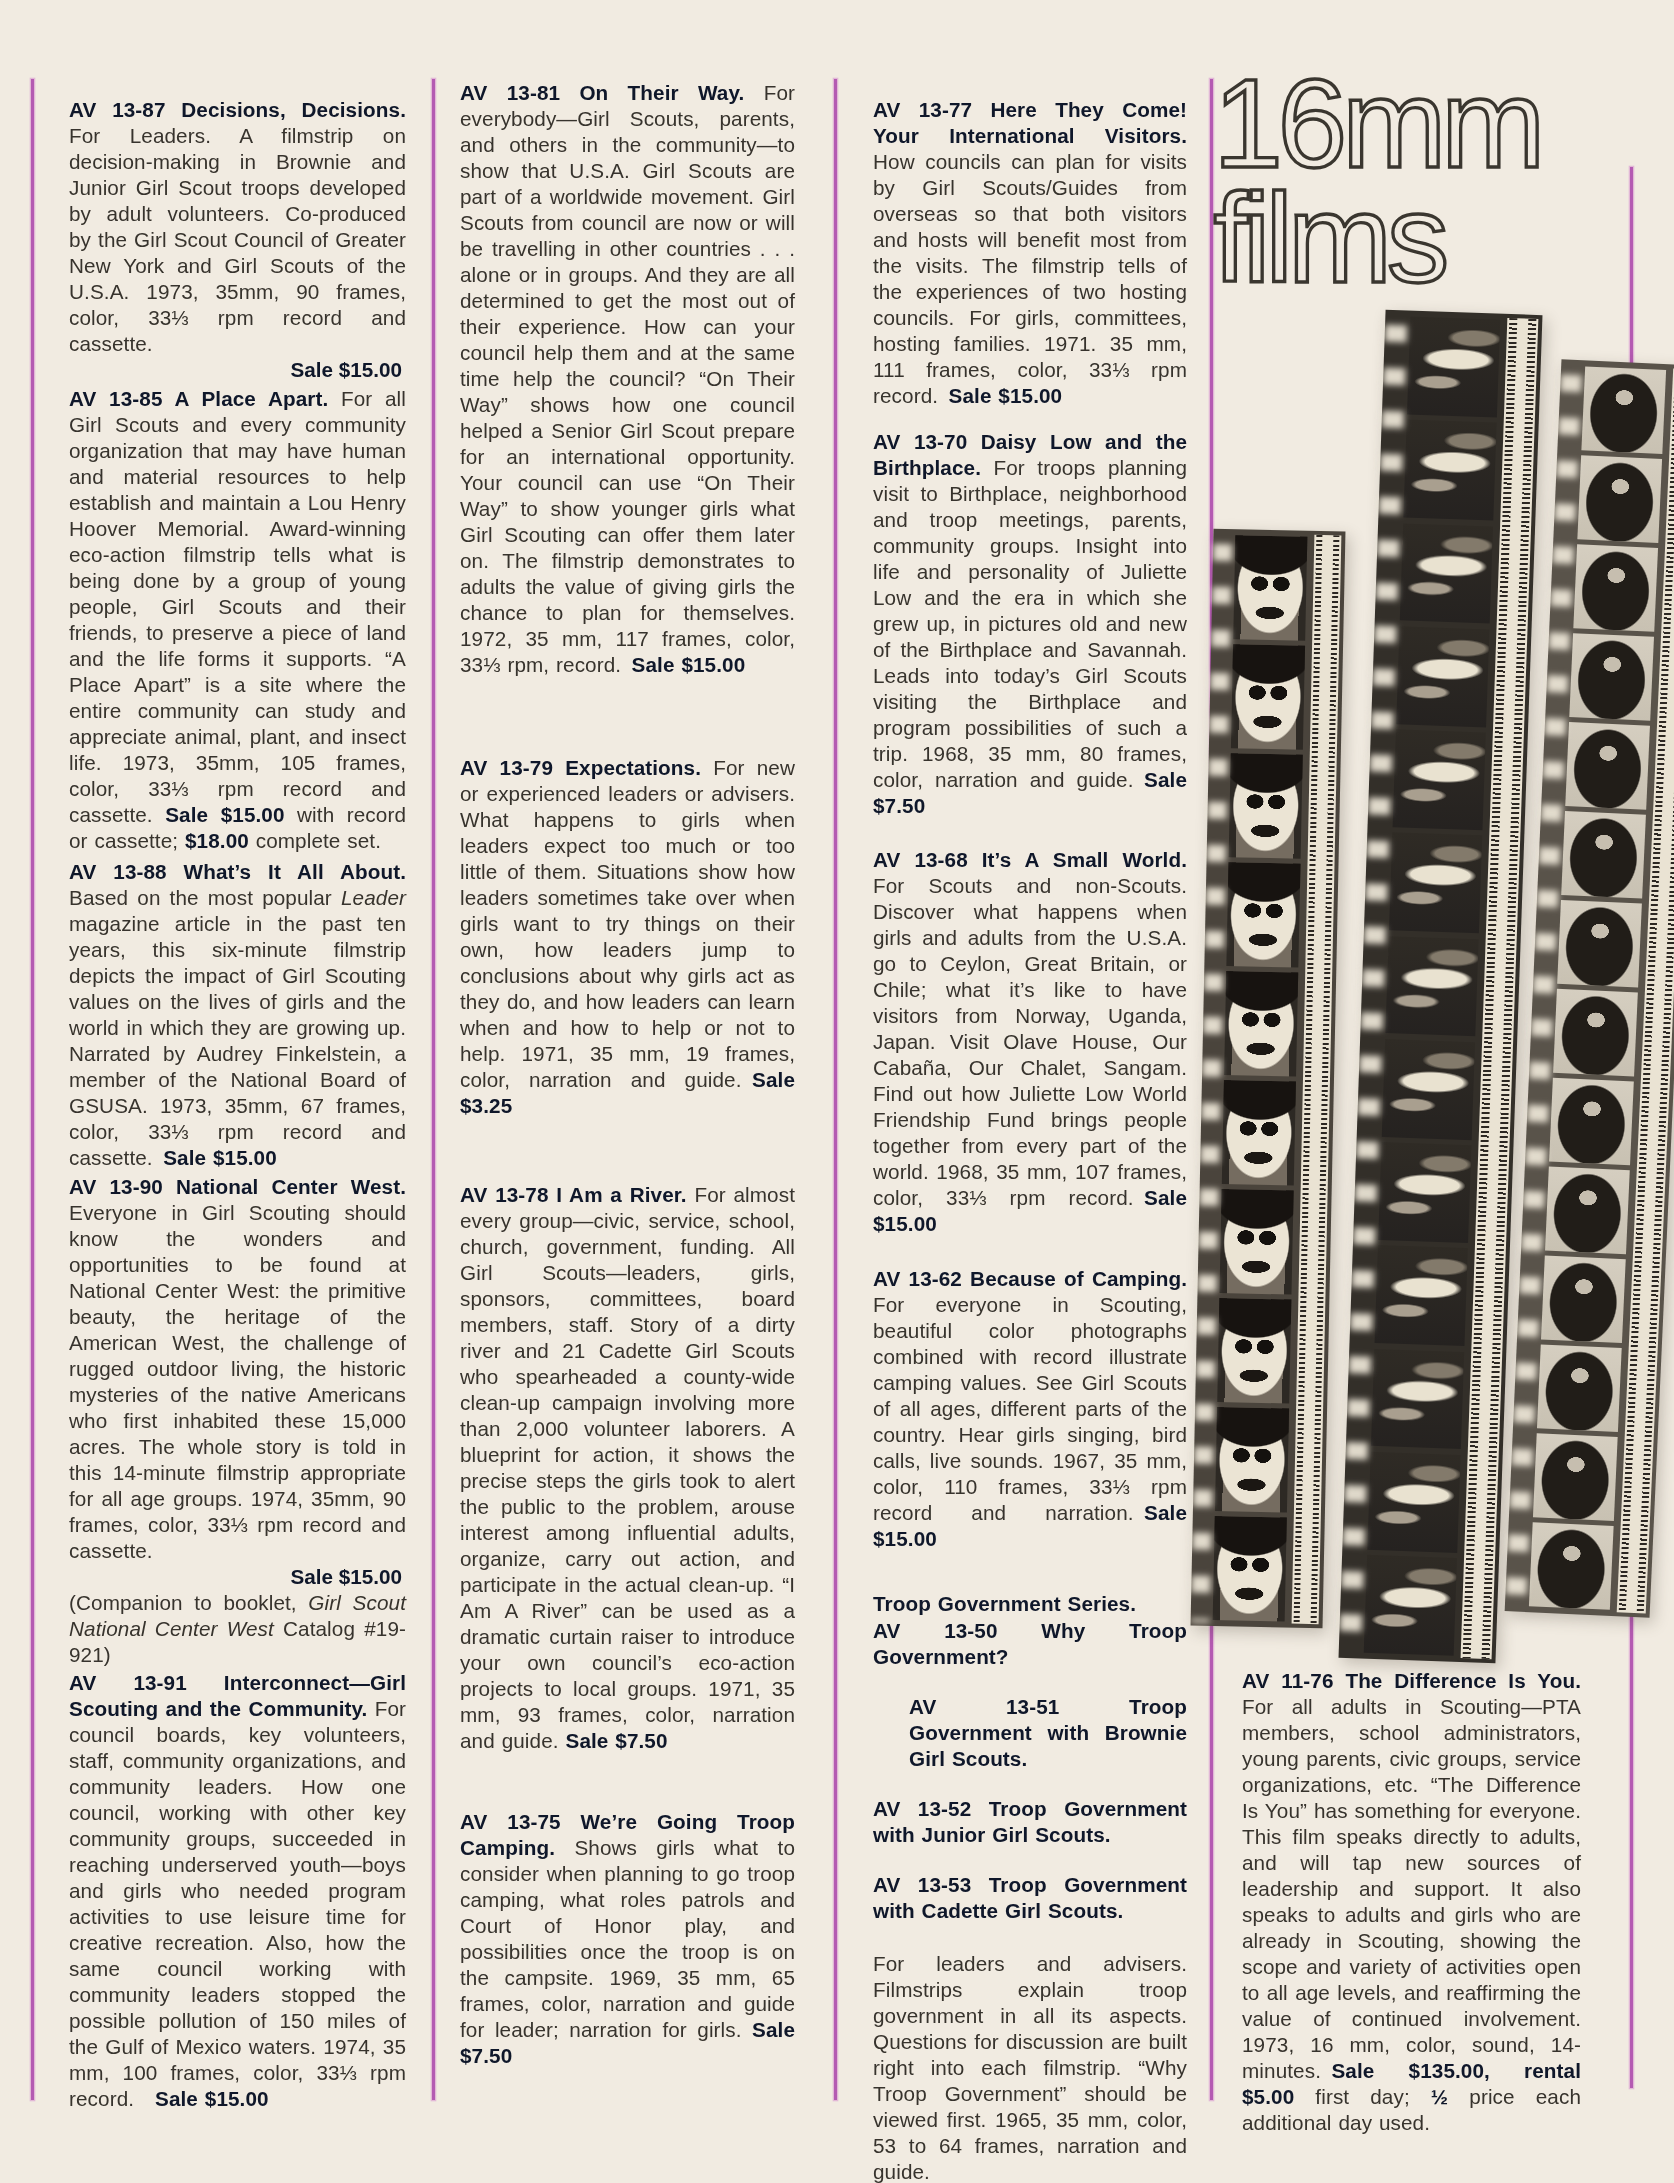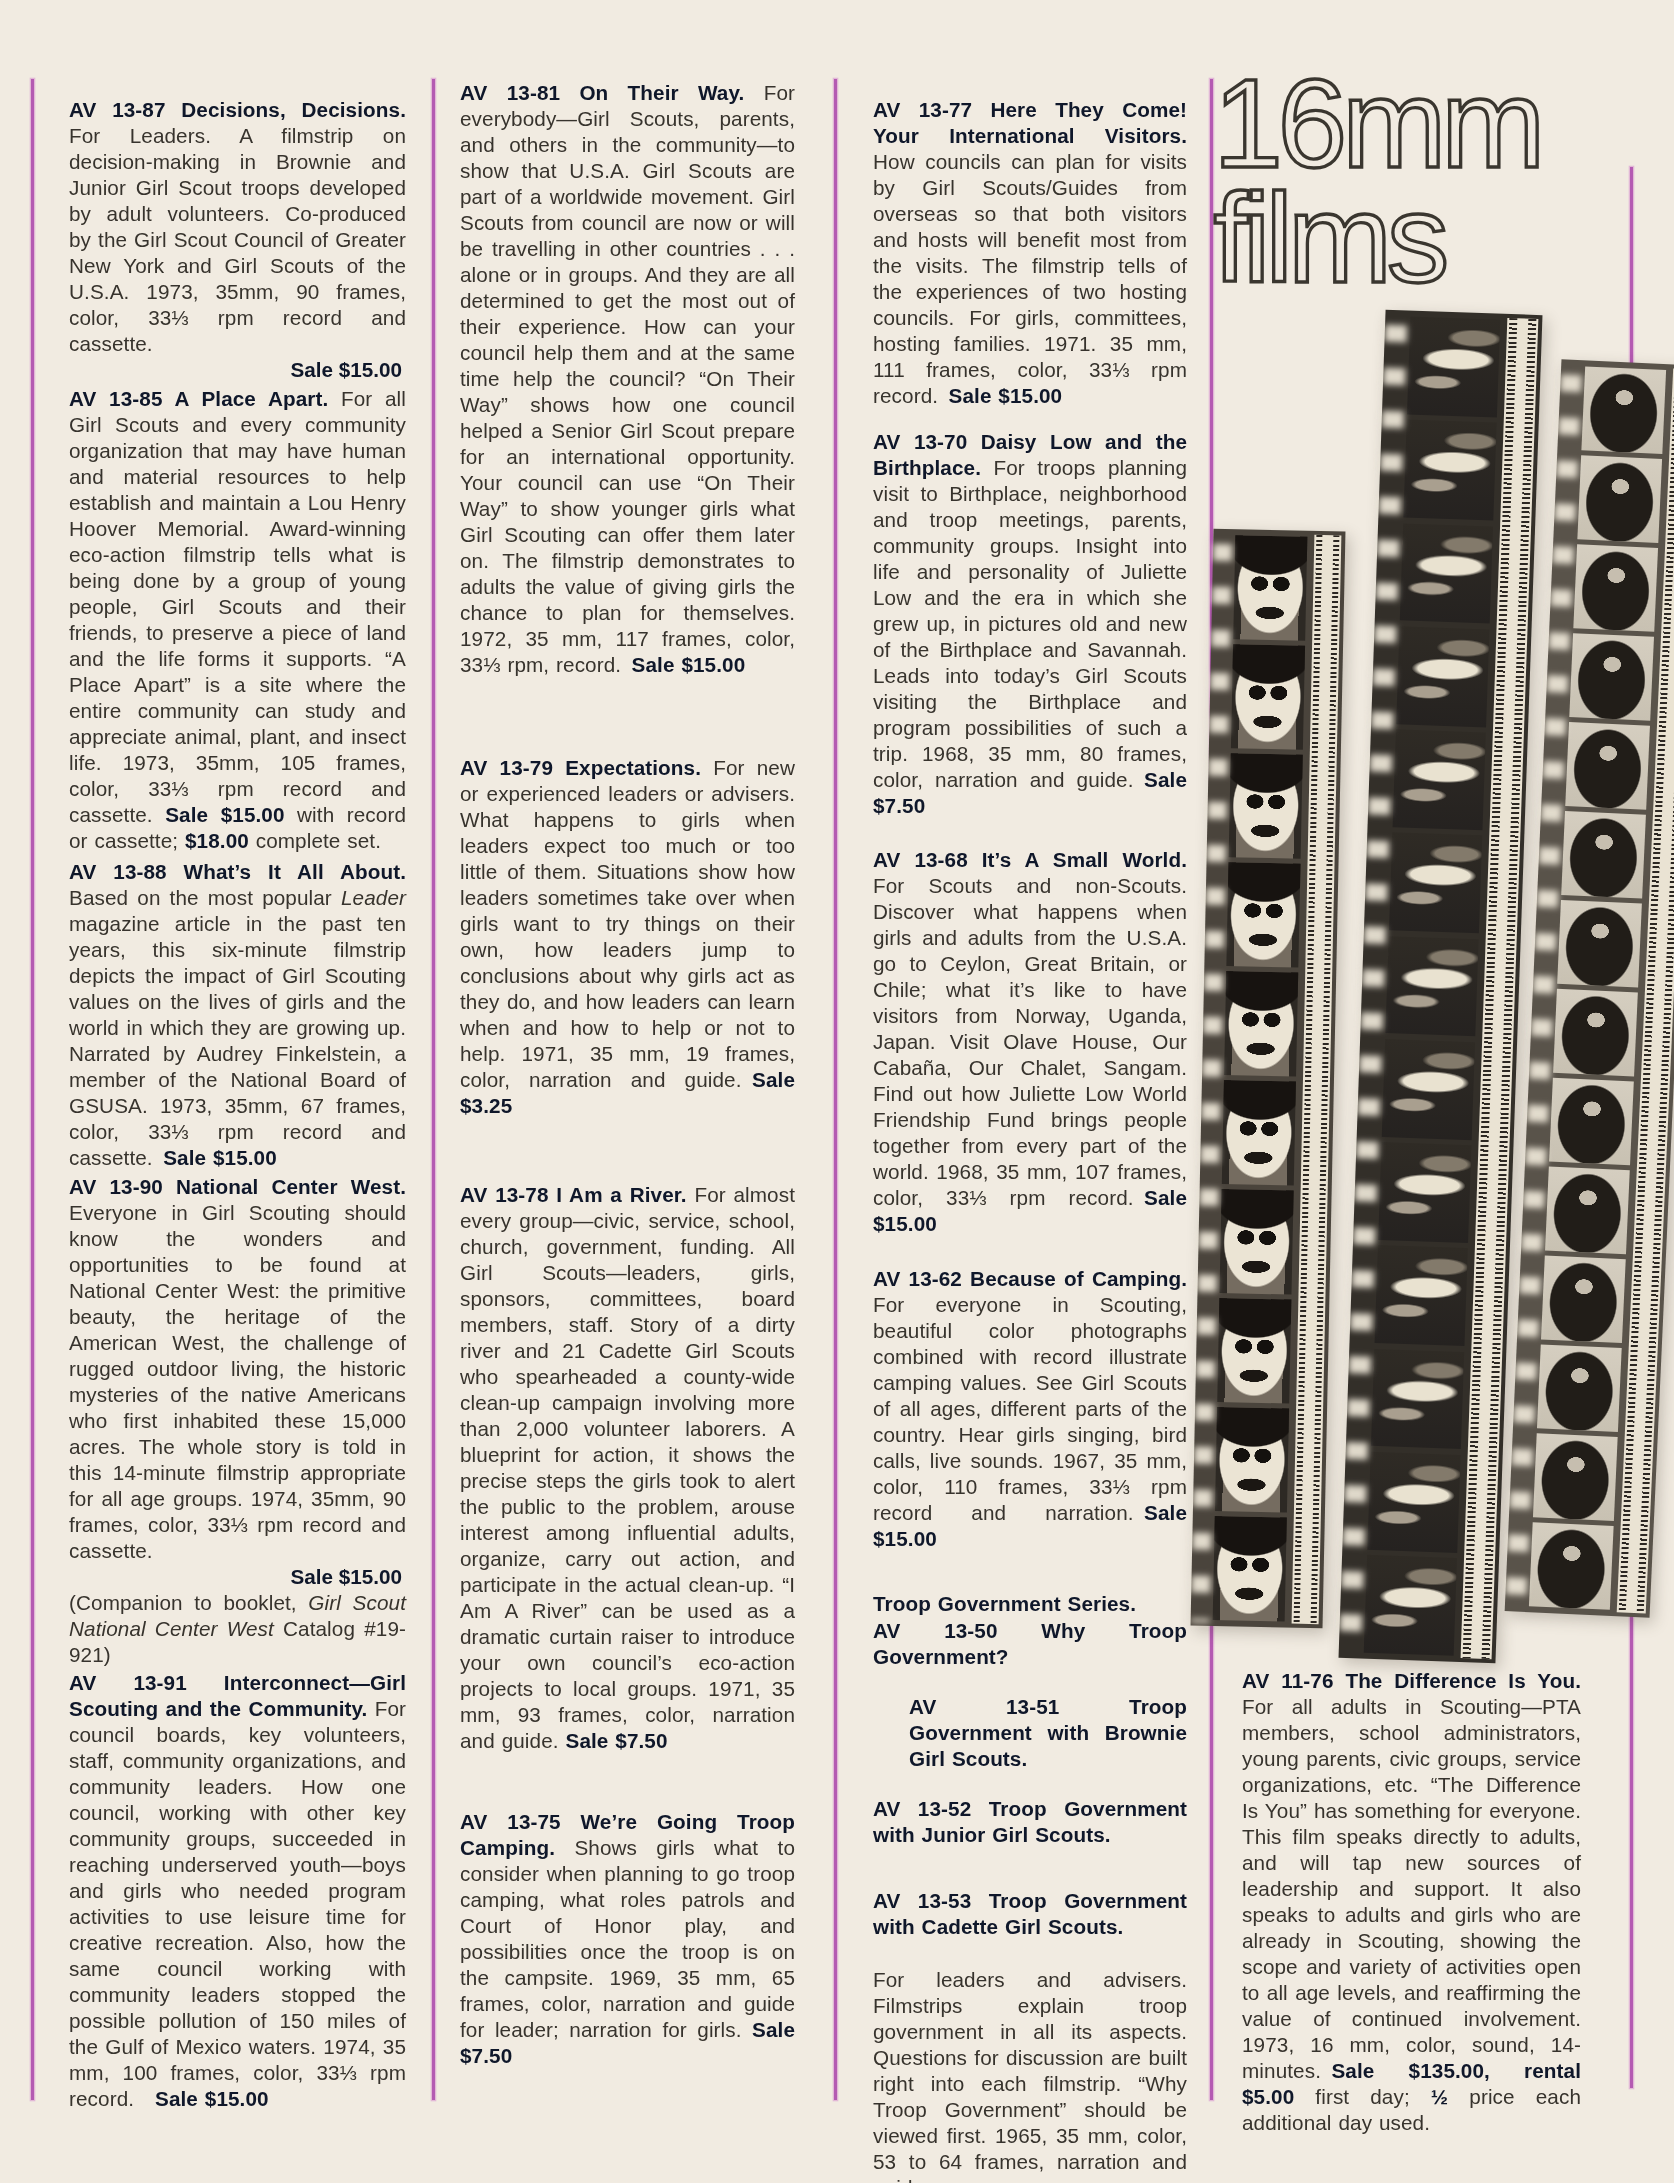--- a/index.html
+++ b/index.html
@@ -139,21 +139,21 @@
       </div>
       <div class="section" style="margin-top: 1.3px;">
         <p class="entry-text"><span class="heading">AV 13-50 Why Troop Government? </span></p>
       </div>
       <div class="section" style="margin-top: 24px; margin-left: 36px;">
         <p class="entry-text"><span class="heading">AV 13-51 Troop Government with Brownie Girl Scouts. </span></p>
       </div>
       <div class="section" style="margin-top: 24px;">
         <p class="entry-text"><span class="heading">AV 13-52 Troop Government with Junior Girl Scouts. </span></p>
       </div>
-      <div class="section" style="margin-top: 40px;">
+      <div class="section" style="margin-top: 24px;">
         <p class="entry-text"><span class="heading">AV 13-53 Troop Government with Cadette Girl Scouts. </span></p>
       </div>
       <div class="section" style="margin-top: 27px;">
         <p class="entry-text"><span class="r-n">For leaders and advisers. Filmstrips explain troop government in all its aspects. Questions for discussion are built right into each filmstrip. “Why Troop Government” should be viewed first. 1965, 35 mm, color, 53 to 64 frames, narration and guide. </span></p>
       </div>
     </div>
   <div class="col" style="left: 1242px; width: 339px; top: 1668px;">
       <div class="section">
         <p class="entry-text"><span class="heading">AV 11-76 The Difference Is You. </span><span class="r-n">For all adults in Scouting—PTA members, school administrators, young parents, civic groups, service organizations, etc. “The Difference Is You” has something for everyone. This film speaks directly to adults, and will tap new sources of leadership and support. It also speaks to adults and girls who are already in Scouting, showing the scope and variety of activities open to all age levels, and reaffirming the value of continued involvement. 1973, 16 mm, color, sound, 14-minutes. </span><span class="r-b">Sale $135.00, rental $5.00 </span><span class="r-n">first day; </span><span class="r-b">½ </span><span class="r-n">price each additional day used.</span></p>
       </div>

